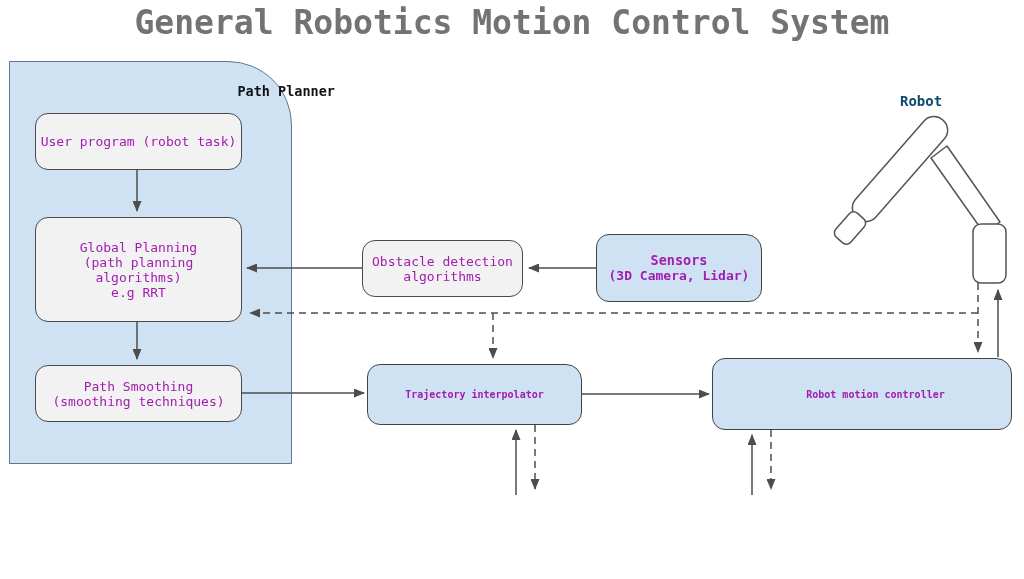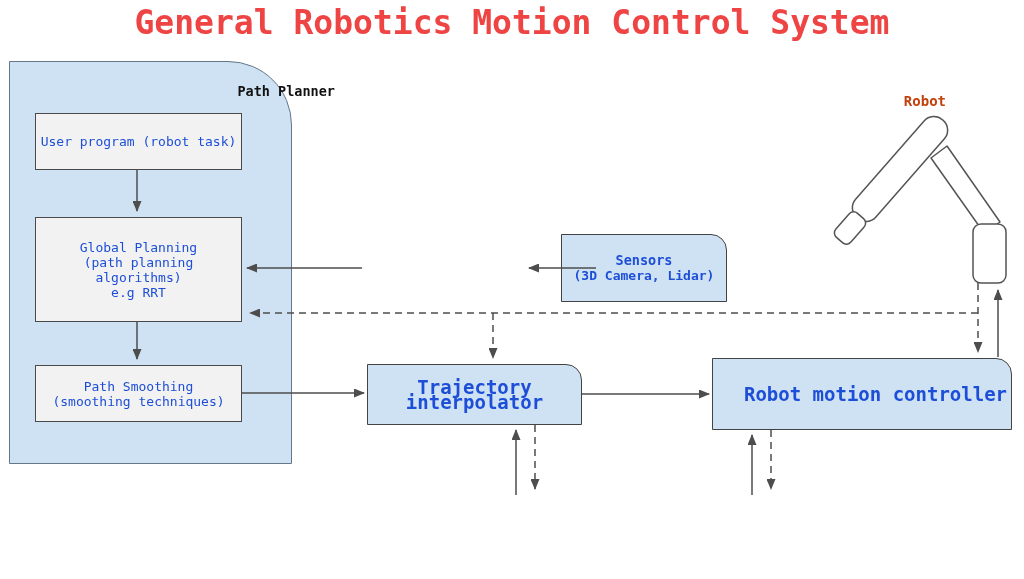--- a/index.html
+++ b/index.html
@@ -2,53 +2,54 @@
 <html><head>
 <meta charset="utf-8">
 <style>
   html,body { margin:0; padding:0; background:#ffffff; }
   .stage {
     position:relative; width:1024px; height:579px; background:#ffffff;
     font-family:"DejaVu Sans Mono", monospace; overflow:hidden;
   }
   .title {
     position:absolute; left:0; top:3px; width:100%;
-    text-align:center; font-size:33px; font-weight:bold; color:#ef4444;
+    text-align:center; font-size:33px; font-weight:bold; color:#737373;
     letter-spacing:0px;
   }
   .pp-container {
     position:absolute; left:9px; top:61px; width:283px; height:403px;
     background:#cfe2f3; border:1px solid #64778a;
     border-top-right-radius:64px; box-sizing:border-box;
   }
   .pp-label {
     position:absolute; left:0; top:21px; width:100%;
     text-align:right; font-size:13.5px; font-weight:bold; color:#111;padding-left:44px;
   }
   .box {
     position:absolute; box-sizing:border-box;
     display:flex; flex-direction:column; align-items:center; justify-content:center;
-    text-align:center; font-size:13px; line-height:15px; color:#1d4ed8;
+    text-align:center; font-size:13px; line-height:15px; color:#a21caf;
     white-space:pre-line;
+    border-radius:13px;
   }
   .gray { background:#f2f2f2; border:1.5px solid #4a4a4a; }
   .blue { background:#cfe2f3; border:1.5px solid #434343; border-top-right-radius:16px; }
-  .bold-label { font-weight:bold; font-size:19px; }
+  .bold-label { font-weight:bold; font-size:10px; }
   .box-user-program     { left:35px;  top:113px; width:207px; height:57px;  }
   .box-global-planning  { left:35px;  top:217px; width:207px; height:105px; }
   .box-path-smoothing   { left:35px;  top:365px; width:207px; height:57px;  }
   .box-obstacle         { left:362px; top:240px; width:161px; height:57px;  }
-  .box-sensors          { left:561px; top:234px; width:166px; height:68px;text-align:center;  }
+  .box-sensors          { left:596px; top:234px; width:166px; height:68px;text-align:center;  }
   .box-trajectory       { left:367px; top:364px; width:215px; height:61px;  }
   .box-controller       { left:712px; top:358px; width:300px; height:72px;padding-left:27px;  }
   .box-models           { left:492px; top:495px; width:318px; height:72px;  }
   .sub-label { font-weight:bold; font-size:13px; }
   .robot-label {
-    position:absolute; left:876px; top:93px; width:70px;
-    text-align:right; font-size:14px; font-weight:bold; color:#c2410c;
+    position:absolute; left:900px; top:93px; width:70px;
+    text-align:left; font-size:14px; font-weight:bold; color:#0c4a6e;
   }
   .watermark {
     position:absolute; left:842px; top:540px;
     font-family:"DejaVu Sans", sans-serif; font-size:15px; color:#c6c6c6;
   }
   .arrows { position:absolute; left:0; top:0; width:1024px; height:579px; pointer-events:none; }
 </style>
 </head>
 <body>
 
@@ -63,20 +64,22 @@
   <div class="box gray box-user-program">User program (robot task)</div>
 
   <div class="box gray box-path-smoothing">Path Smoothing
 (smoothing techniques)</div>
 
   <div class="box gray box-global-planning">Global Planning
 (path planning
 algorithms)
 e.g RRT</div>
 
+  <div class="box gray box-obstacle">Obstacle detection
+algorithms</div>
 
   <div class="box blue box-sensors">
     <span class="bold-label" style="font-size:13.5px">Sensors</span>
     <span class="sub-label">(3D Camera, Lidar)</span>
   </div>
 
   <div class="box blue box-trajectory bold-label">Trajectory interpolator</div>
 
   <div class="box blue box-controller bold-label">Robot motion controller</div>
 

